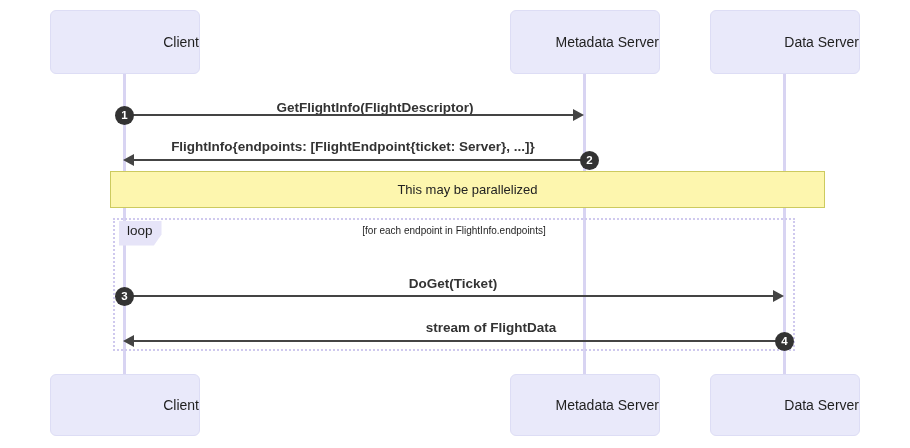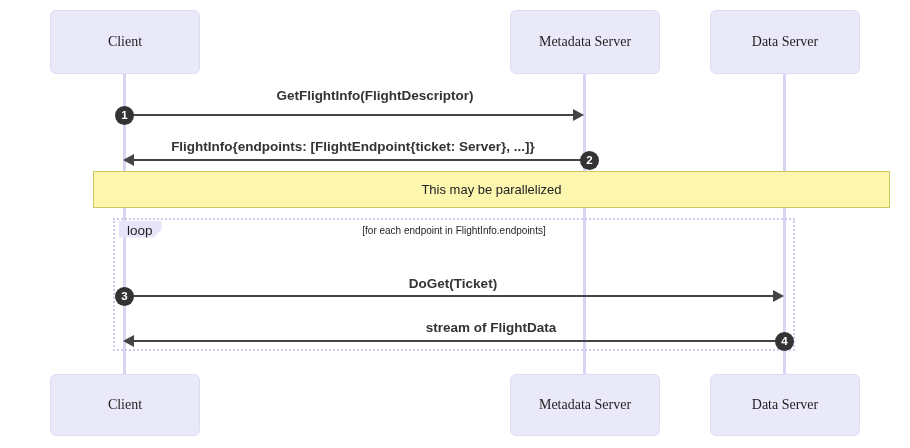--- a/index.html
+++ b/index.html
@@ -20,26 +20,25 @@
 
   
   .participant {
     position: absolute;
     box-sizing: border-box;
     background: #e9e9fa;
     border: 1px solid #ddddf5;
     border-radius: 6px;
     display: flex;
     align-items: center;
-    justify-content: center;
+    justify-content: flex-end;
     color: #1f1f1f;
     font-size: 14px;
     line-height: 1;
     white-space: nowrap;
-    font-family: Liberation Serif, serif;
   }
 
   
   .lifeline {
     position: absolute;
     width: 3px;
     background: #d8d4f2;
   }
 
   
@@ -109,21 +108,21 @@
     box-sizing: border-box;
     border: 2px dotted #cfc9ee;
     background: transparent;
     z-index: 1;
   }
   .loop-tag {
     position: absolute;
     background: #e6e4f8;
     color: #1f1f1f;
     font-size: 13.5px;
-    padding: 3px 9px 0 8px;
+    padding: 3px 9px 8px 8px;
     line-height: 1;
     z-index: 4;
     -webkit-clip-path: polygon(0 0, 100% 0, 100% 55%, 82% 100%, 0 100%);
     clip-path: polygon(0 0, 100% 0, 100% 55%, 82% 100%, 0 100%);
   }
   .loop-cond {
     position: absolute;
     font-size: 10px;
     color: #1f1f1f;
     text-align: center;
@@ -144,31 +143,31 @@
   <div class="participant" style="left:50px; top:10px; width:150px; height:64px;">
     <span>Client</span>
   </div>
   <div class="participant" style="left:510px; top:10px; width:150px; height:64px;">
     <span>Metadata Server</span>
   </div>
   <div class="participant" style="left:710px; top:10px; width:150px; height:64px;">
     <span>Data Server</span>
   </div>
 
-  <div class="msg-label" style="left:123px; top:89px; width:504px;">GetFlightInfo(FlightDescriptor)</div>
+  <div class="msg-label" style="left:123px; top:101px; width:504px;">GetFlightInfo(FlightDescriptor)</div>
   <div class="msg-line" style="left:123px; top:114px; width:450px;"></div>
   <div class="arrow-head right" style="left:573px; top:109px;"></div>
   <div class="badge" style="left:115px; top:106px;">1</div>
 
   <div class="msg-label" style="left:123px; top:140px; width:460px;">FlightInfo{endpoints: [FlightEndpoint{ticket: Server}, ...]}</div>
   <div class="msg-line" style="left:134px; top:159px; width:450px;"></div>
   <div class="arrow-head left" style="left:123px; top:154px;"></div>
   <div class="badge" style="left:580px; top:151px;">2</div>
 
-  <div class="note" style="left:93px; top:171px; width:797px; height:37px;text-align:right;">
+  <div class="note" style="left:110px; top:171px; width:715px; height:37px;text-align:right;">
     <span>This may be parallelized</span>
   </div>
 
   <div class="loop-box" style="left:113px; top:218px; width:682px; height:133px;"></div>
   <div class="loop-tag" style="left:119px; top:221px;">loop</div>
   <div class="loop-cond" style="left:113px; top:226px; width:682px;">[for each endpoint in FlightInfo.endpoints]</div>
 
   <div class="msg-label" style="left:123px; top:277px; width:660px;">DoGet(Ticket)</div>
   <div class="msg-line" style="left:123px; top:295px; width:650px;"></div>
   <div class="arrow-head right" style="left:773px; top:290px;"></div>

